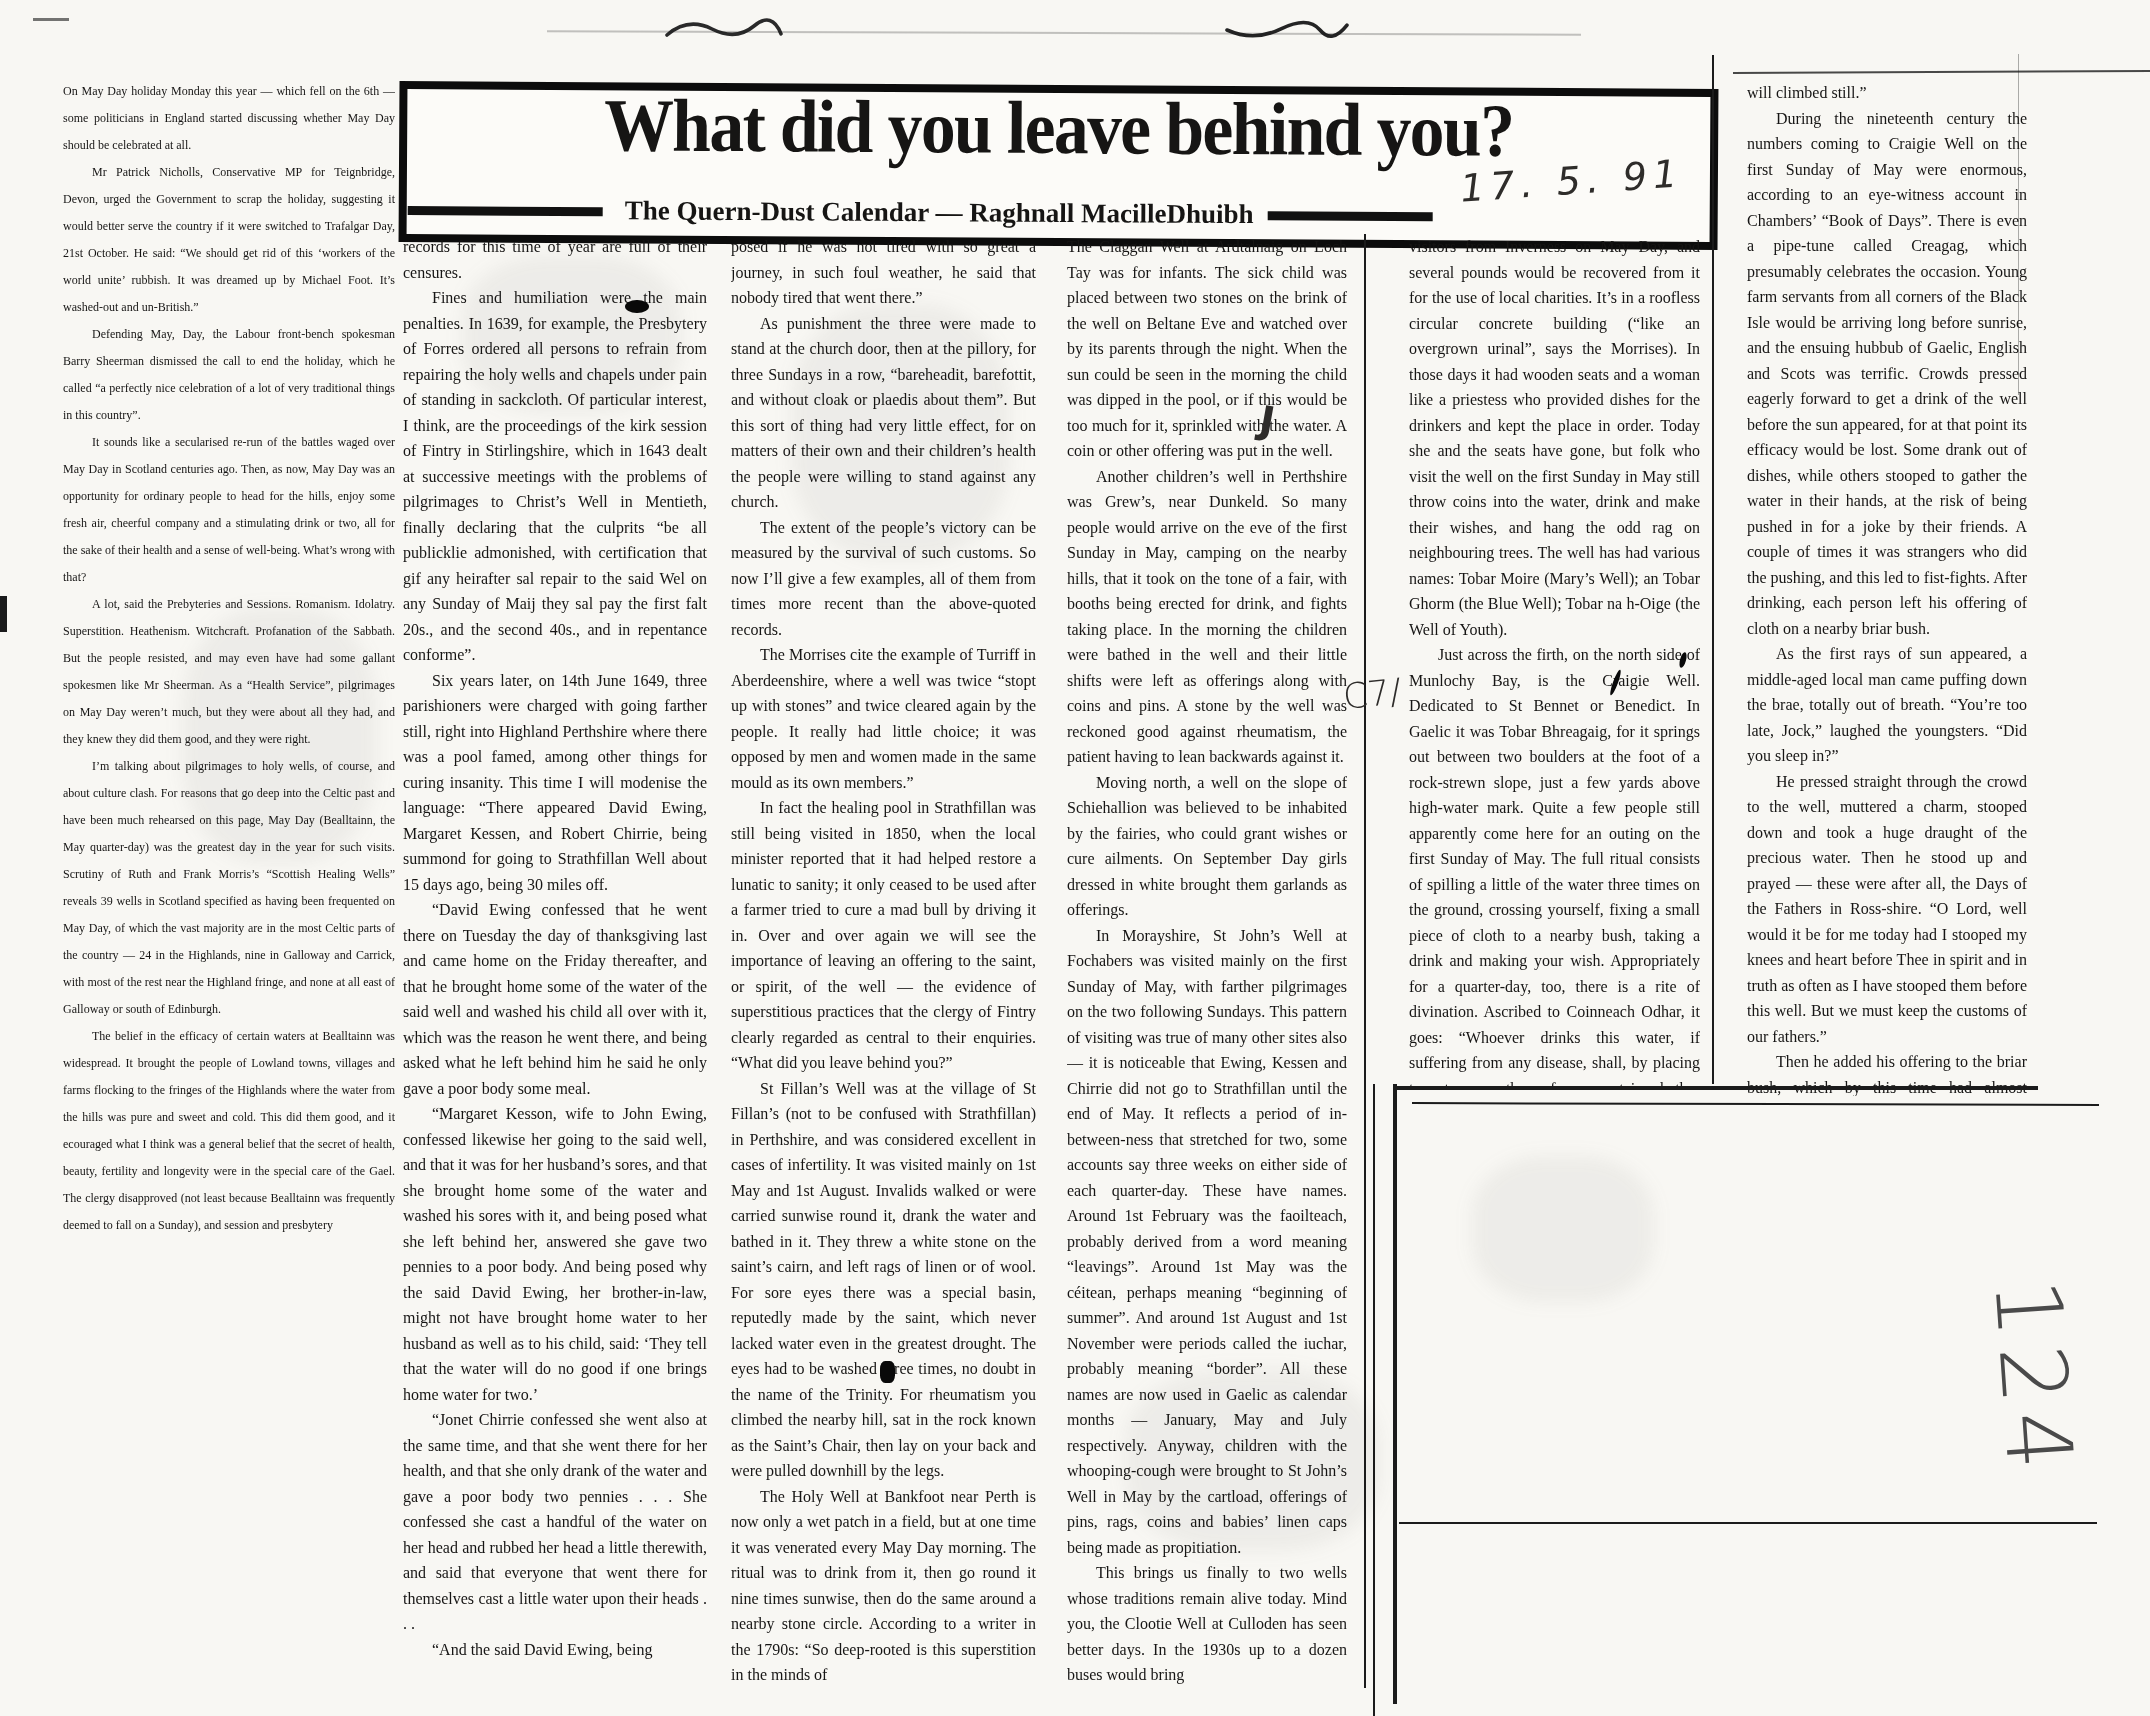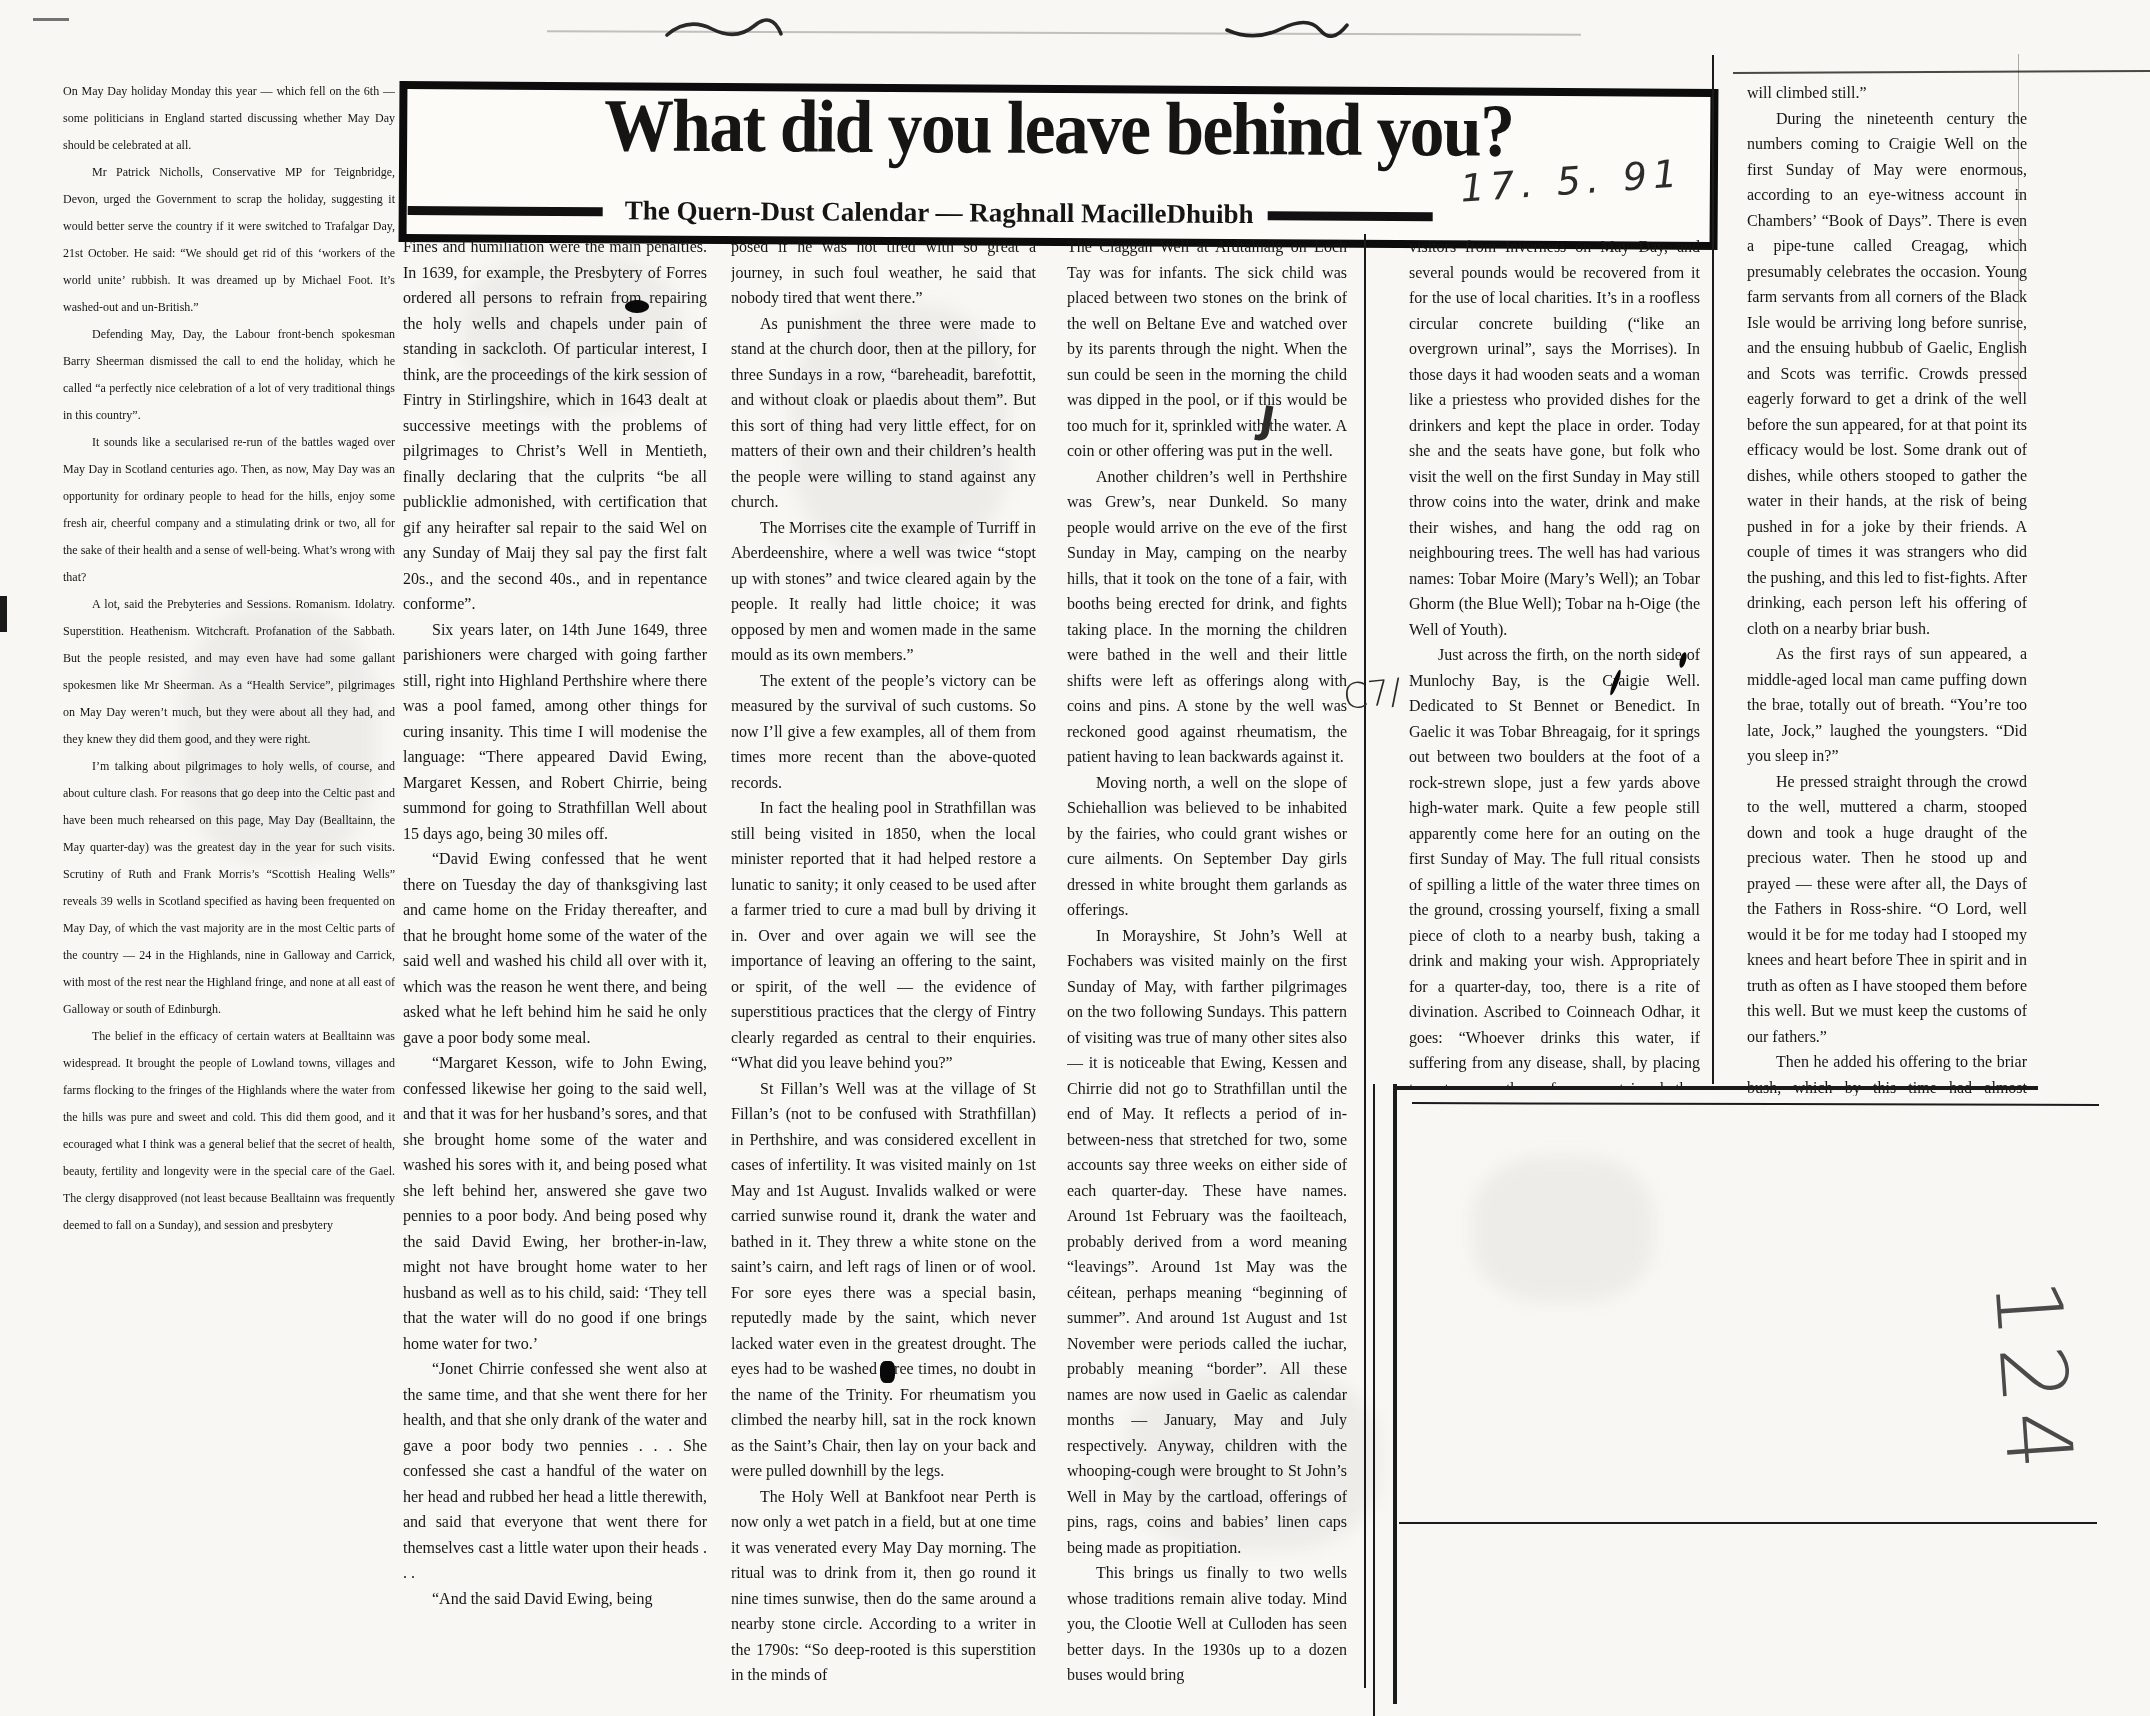--- a/index.html
+++ b/index.html
@@ -73,32 +73,33 @@
   <div class="col" id="col1">
       <p>On May Day holiday Monday this year — which fell on the 6th — some politicians in England started discussing whether May Day should be celebrated at all.</p>
       <p>Mr Patrick Nicholls, Conservative MP for Teignbridge, Devon, urged the Government to scrap the holiday, suggesting it would better serve the country if it were switched to Trafalgar Day, 21st October. He said: “We should get rid of this ‘workers of the world unite’ rubbish. It was dreamed up by Michael Foot. It’s washed-out and un-British.”</p>
       <p>Defending May, Day, the Labour front-bench spokesman Barry Sheerman dismissed the call to end the holiday, which he called “a perfectly nice celebration of a lot of very traditional things in this country”.</p>
       <p>It sounds like a secularised re-run of the battles waged over May Day in Scotland centuries ago. Then, as now, May Day was an opportunity for ordinary people to head for the hills, enjoy some fresh air, cheerful company and a stimulating drink or two, all for the sake of their health and a sense of well-being. What’s wrong with that?</p>
       <p>A lot, said the Prebyteries and Sessions. Romanism. Idolatry. Superstition. Heathenism. Witchcraft. Profanation of the Sabbath. But the people resisted, and may even have had some gallant spokesmen like Mr Sheerman. As a “Health Service”, pilgrimages on May Day weren’t much, but they were about all they had, and they knew they did them good, and they were right.</p>
       <p>I’m talking about pilgrimages to holy wells, of course, and about culture clash. For reasons that go deep into the Celtic past and have been much rehearsed on this page, May Day (Bealltainn, the May quarter-day) was the greatest day in the year for such visits. Scrutiny of Ruth and Frank Morris’s “Scottish Healing Wells” reveals 39 wells in Scotland specified as having been frequented on May Day, of which the vast majority are in the most Celtic parts of the country — 24 in the Highlands, nine in Galloway and Carrick, with most of the rest near the Highland fringe, and none at all east of Galloway or south of Edinburgh.</p>
       <p>The belief in the efficacy of certain waters at Bealltainn was widespread. It brought the people of Lowland towns, villages and farms flocking to the fringes of the Highlands where the water from the hills was pure and sweet and cold. This did them good, and it ecouraged what I think was a general belief that the secret of health, beauty, fertility and longevity were in the special care of the Gael. The clergy disapproved (not least because Bealltainn was frequently deemed to fall on a Sunday), and session and presbytery</p>
     </div>
   <div class="col" id="col2">
+      <p>records for this time of year are full of their censures.</p>
       <p>Fines and humiliation were the main penalties. In 1639, for example, the Presbytery of Forres ordered all persons to refrain from repairing the holy wells and chapels under pain of standing in sackcloth. Of particular interest, I think, are the proceedings of the kirk session of Fintry in Stirlingshire, which in 1643 dealt at successive meetings with the problems of pilgrimages to Christ’s Well in Mentieth, finally declaring that the culprits “be all publicklie admonished, with certification that gif any heirafter sal repair to the said Wel on any Sunday of Maij they sal pay the first falt 20s., and the second 40s., and in repentance conforme”.</p>
       <p>Six years later, on 14th June 1649, three parishioners were charged with going farther still, right into Highland Perthshire where there was a pool famed, among other things for curing insanity. This time I will modenise the language: “There appeared David Ewing, Margaret Kessen, and Robert Chirrie, being summond for going to Strathfillan Well about 15 days ago, being 30 miles off.</p>
       <p>“David Ewing confessed that he went there on Tuesday the  day of thanksgiving last and came home on the Friday thereafter, and that he brought home some of the water of the said well and washed his child all over with it, which was the reason he went there, and being asked what he left behind him he said he only gave a poor body some meal.</p>
       <p>“Margaret Kesson, wife to John Ewing, confessed likewise her going to the said well, and that it was for her husband’s sores, and that she brought home some of the water and washed his sores with it, and being posed what she left behind her, answered she gave two pennies to a poor body. And being posed why the said David Ewing, her brother-in-law, might not have brought home water to her husband as well as to his child, said: ‘They tell that the water will do no good if one brings home water for two.’</p>
       <p>“Jonet Chirrie confessed she went also at the same time, and that she went there for her health, and that she only drank of the water and gave a poor body two pennies . . . She confessed she cast a handful of the water on her head and rubbed her head a little therewith, and said that everyone that went there for themselves cast a little water upon their heads . . .</p>
       <p>“And the said David Ewing, being</p>
     </div>
   <div class="col" id="col3">
       <p>posed if he was not tired with so great a journey, in such foul weather, he said that nobody tired that went there.”</p>
       <p>As punishment the three were made to stand at the church door, then at the pillory, for three Sundays in a row, “bareheadit, barefottit, and without cloak or plaedis about them”. But this sort of thing had very little effect, for on matters of their own and their children’s health the people were willing to stand against any church.</p>
+      <p>The extent of the people’s victory can be measured by the survival of such customs. So now I’ll give a few examples, all of them from times more recent than the above-quoted records.</p>
       <p>The Morrises cite the example of Turriff in Aberdeenshire, where a well was twice “stopt up with stones” and twice cleared again by the people. It really had little choice; it was opposed by men and women made in the same mould as its own members.”</p>
-      <p>The extent of the people’s victory can be measured by the survival of such customs. So now I’ll give a few examples, all of them from times more recent than the above-quoted records.</p>
       <p>In fact the healing pool in Strathfillan was still being visited in 1850, when the local minister reported that it had helped restore a lunatic to sanity; it only ceased to be used after a farmer tried to cure a mad bull by driving it in. Over and over again we will see the importance of leaving an offering to the saint, or spirit, of the well — the evidence of superstitious practices that the clergy of Fintry clearly regarded as central to their enquiries. “What did you leave behind you?”</p>
       <p>St Fillan’s Well was at the village of St Fillan’s (not to be confused with Strathfillan) in Perthshire, and was considered excellent in cases of infertility. It was visited mainly on 1st May and 1st August. Invalids walked or were carried sunwise round it, drank the water and bathed in it. They threw a white stone on the saint’s cairn, and left rags of linen or of wool. For sore eyes there was a special basin, reputedly made by the saint, which never lacked water even in the greatest drought. The eyes had to be washed three times, no doubt in the name of the Trinity. For rheumatism you climbed the nearby hill, sat in the rock known as the Saint’s Chair, then lay on your back and were pulled downhill by the legs.</p>
       <p>The Holy Well at Bankfoot near Perth is now only a wet patch in a field, but at one time it was venerated every May Day morning. The ritual was to drink from it, then go round it nine times sunwise, then do the same around a nearby stone circle. According to a writer in the 1790s: “So deep-rooted is this superstition in the minds of</p>
     </div>
   <div class="col" id="col4">
       <p>The Claggan Well at Ardtalnaig on Loch Tay was for infants. The sick child was placed between two stones on the brink of the well on Beltane Eve and watched over by its parents through the night. When the sun could be seen in the morning the child was dipped in the pool, or if this would be too much for it, sprinkled with the water. A coin or other offering was put in the well.</p>
       <p>Another children’s well in Perthshire was Grew’s, near Dunkeld. So many people would arrive on the eve of the first Sunday in May, camping on the nearby hills, that it took on the tone of a fair, with booths being erected for drink, and fights taking place. In the morning the children were bathed in the well and their little shifts were left as offerings along with coins and pins. A stone by the well was reckoned good against rheumatism, the patient having to lean backwards against it.</p>
       <p>Moving north, a well on the slope of Schiehallion was believed to be inhabited by the fairies, who could grant wishes or cure ailments. On September Day girls dressed in white brought them garlands as offerings.</p>
       <p>In Morayshire, St John’s Well at Fochabers was visited mainly on the first Sunday of May, with farther pilgrimages on the two following Sundays. This pattern of visiting was true of many other sites also — it is noticeable that Ewing, Kessen and Chirrie did not go to Strathfillan until the end of May. It reflects a period of in-between-ness that stretched for two, some accounts say three weeks on either side of each quarter-day. These have names. Around 1st February was the faoilteach, probably derived from a word meaning “leavings”. Around 1st May was the céitean, perhaps meaning “beginning of summer”. And around 1st August and 1st November were periods called the iuchar, probably meaning “border”. All these names are now used in Gaelic as calendar months — January, May and July respectively. Anyway, children with the whooping-cough were brought to St John’s Well in May by the cartload, offerings of pins, rags, coins and babies’ linen caps being made as propitiation.</p>
       <p>This brings us finally to two wells whose traditions remain alive today. Mind you, the Clootie Well at Culloden has seen better days. In the 1930s up to a dozen buses would bring</p>

